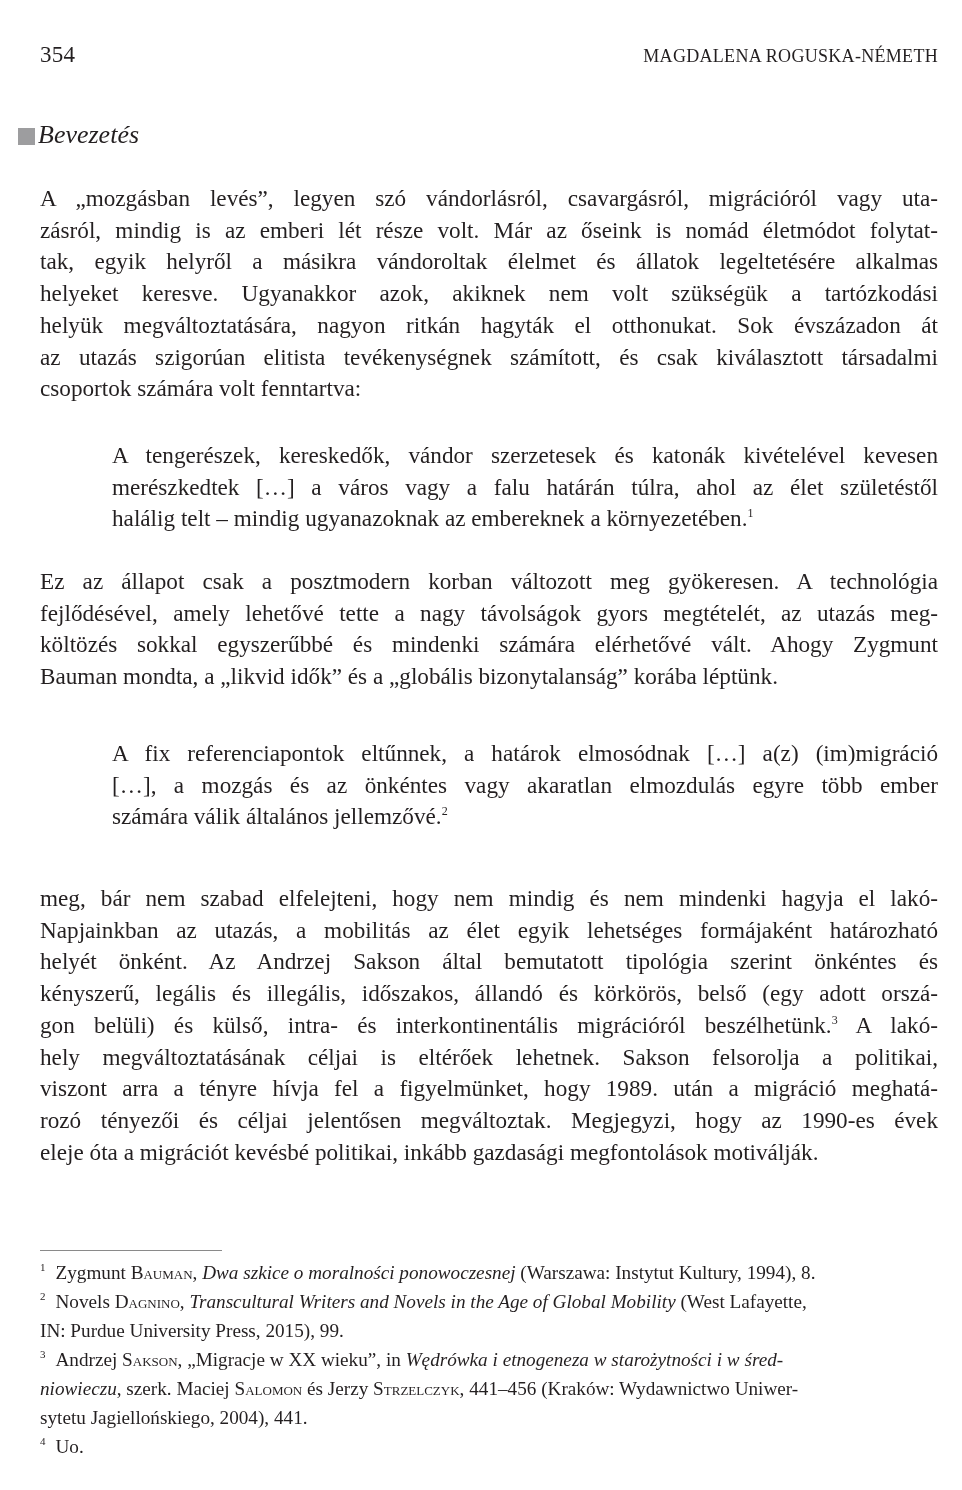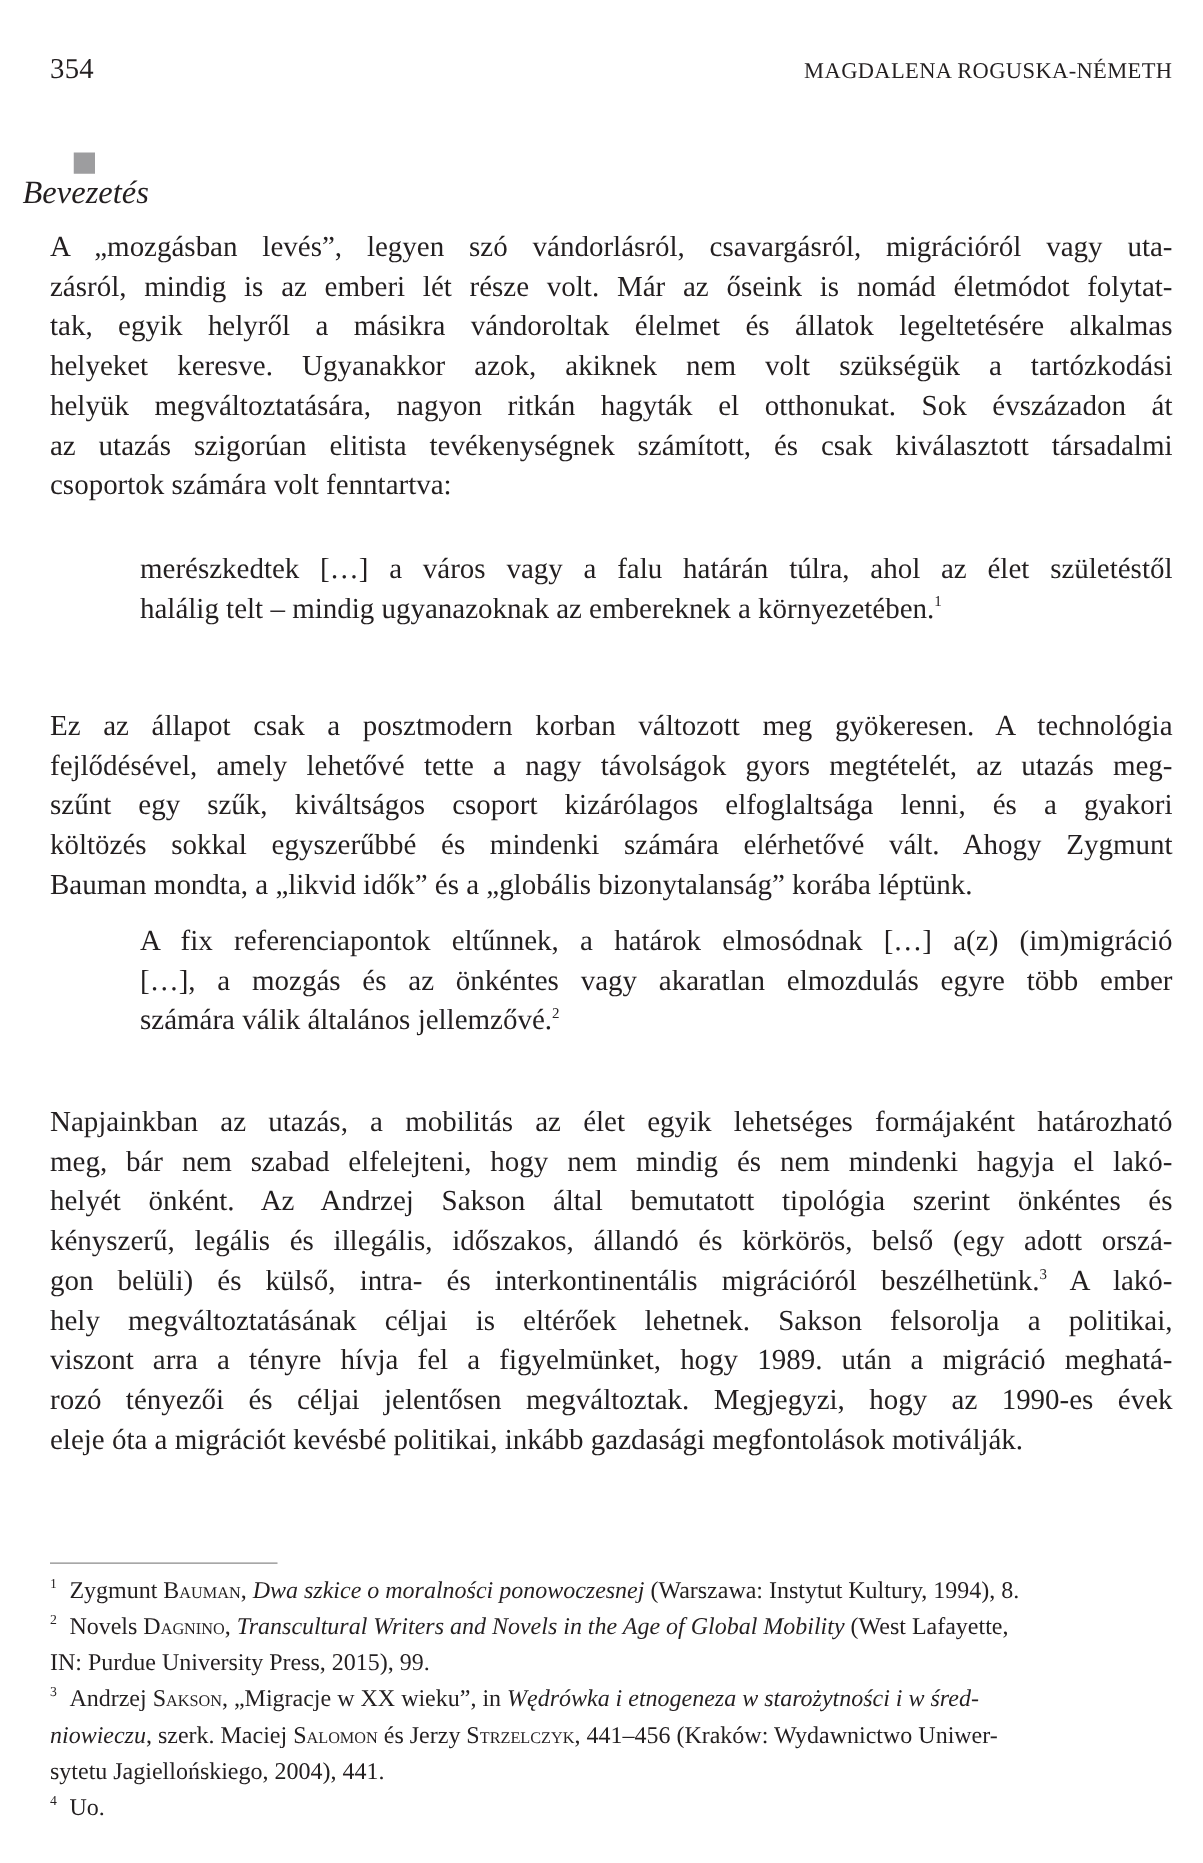--- a/index.html
+++ b/index.html
@@ -12,21 +12,21 @@
       position: absolute; left: 40px; top: 42px;
       font-size: 23px; letter-spacing: 0.2px;
     }
     .running-head {
       position: absolute; right: 24px; top: 46px;
       font-size: 18px; letter-spacing: 0.3px; font-family: Liberation Serif, serif;
     }
     .section-heading {
       position: absolute; left: 18px; top: 120px;
       display: flex; align-items: center;
-      font-style: italic; font-size: 26px; flex-direction: column;
+      font-style: italic; font-size: 26px;
     }
     .heading-square {
       display: inline-block; width: 17px; height: 17px;
       background: #9d9d9f; margin-right: 3px; margin-top: 2px;
     }
     .body-text {
       position: absolute; left: 40px; width: 898px;
       font-size: 23.2px; line-height: 31.7px;
       text-align: justify;
     }
@@ -68,41 +68,41 @@
   <span class="line">A „mozgásban levés”, legyen szó vándorlásról, csavargásról, migrációról vagy uta-</span>
   <span class="line">zásról, mindig is az emberi lét része volt. Már az őseink is nomád életmódot folytat-</span>
   <span class="line">tak, egyik helyről a másikra vándoroltak élelmet és állatok legeltetésére alkalmas</span>
   <span class="line">helyeket keresve. Ugyanakkor azok, akiknek nem volt szükségük a tartózkodási</span>
   <span class="line">helyük megváltoztatására, nagyon ritkán hagyták el otthonukat. Sok évszázadon át</span>
   <span class="line">az utazás szigorúan elitista tevékenységnek számított, és csak kiválasztott társadalmi</span>
   <span class="line last">csoportok számára volt fenntartva:</span>
 </div>
 
 <div class="quote" style="top:440px;">
+  <span class="line">A tengerészek, kereskedők, vándor szerzetesek és katonák kivételével kevesen</span>
   <span class="line">merészkedtek […] a város vagy a falu határán túlra, ahol az élet születéstől</span>
   <span class="line last"><span>halálig telt – mindig ugyanazoknak az embereknek a környezetében.</span><sup>1</sup></span>
 </div>
 
 <div class="body-text" style="top:566px;">
   <span class="line">Ez az állapot csak a posztmodern korban változott meg gyökeresen. A technológia</span>
   <span class="line">fejlődésével, amely lehetővé tette a nagy távolságok gyors megtételét, az utazás meg-</span>
-  <span class="line">szűnt egy szűk, kiváltságos csoport kizárólagos elfoglaltsága lenni, és a gyakori</span>
   <span class="line">költözés sokkal egyszerűbbé és mindenki számára elérhetővé vált. Ahogy Zygmunt</span>
   <span class="line last">Bauman mondta, a „likvid idők” és a „globális bizonytalanság” korába léptünk.</span>
 </div>
 
 <div class="quote" style="top:738px;">
   <span class="line">A fix referenciapontok eltűnnek, a határok elmosódnak […] a(z) (im)migráció</span>
   <span class="line">[…], a mozgás és az önkéntes vagy akaratlan elmozdulás egyre több ember</span>
   <span class="line last"><span>számára válik általános jellemzővé.</span><sup>2</sup></span>
 </div>
 
 <div class="body-text" style="top:883px;">
+  <span class="line">meg, bár nem szabad elfelejteni, hogy nem mindig és nem mindenki hagyja el lakó-</span>
   <span class="line">Napjainkban az utazás, a mobilitás az élet egyik lehetséges formájaként határozható</span>
-  <span class="line">meg, bár nem szabad elfelejteni, hogy nem mindig és nem mindenki hagyja el lakó-</span>
   <span class="line">helyét önként. Az Andrzej Sakson által bemutatott tipológia szerint önkéntes és</span>
   <span class="line">kényszerű, legális és illegális, időszakos, állandó és körkörös, belső (egy adott orszá-</span>
   <span class="line"><span>gon belüli) és külső, intra- és interkontinentális migrációról beszélhetünk.</span><sup>3</sup><span> A lakó-</span></span>
   <span class="line">hely megváltoztatásának céljai is eltérőek lehetnek. Sakson felsorolja a politikai,</span>
   <span class="line">viszont arra a tényre hívja fel a figyelmünket, hogy 1989. után a migráció meghatá-</span>
   <span class="line">rozó tényezői és céljai jelentősen megváltoztak. Megjegyzi, hogy az 1990-es évek</span>
   <span class="line last">eleje óta a migrációt kevésbé politikai, inkább gazdasági megfontolások motiválják.</span>
 </div>
 
 <div class="footnote-rule"></div>

